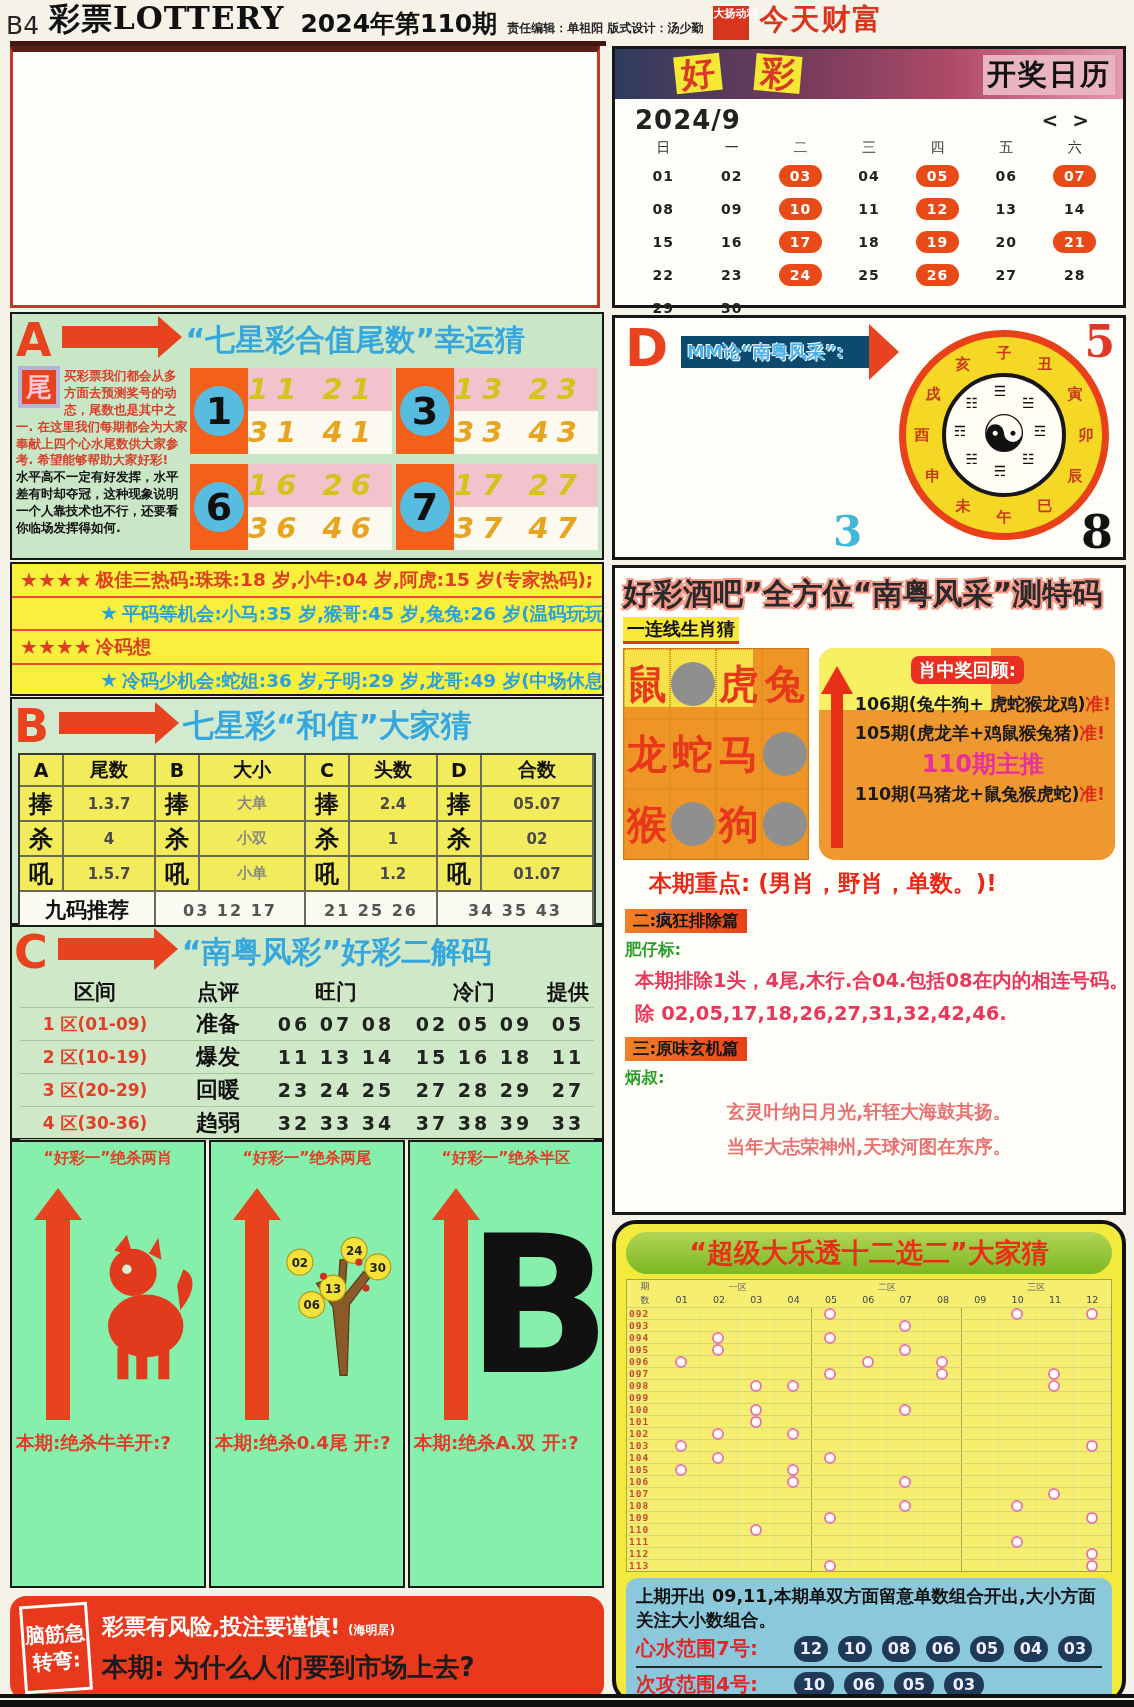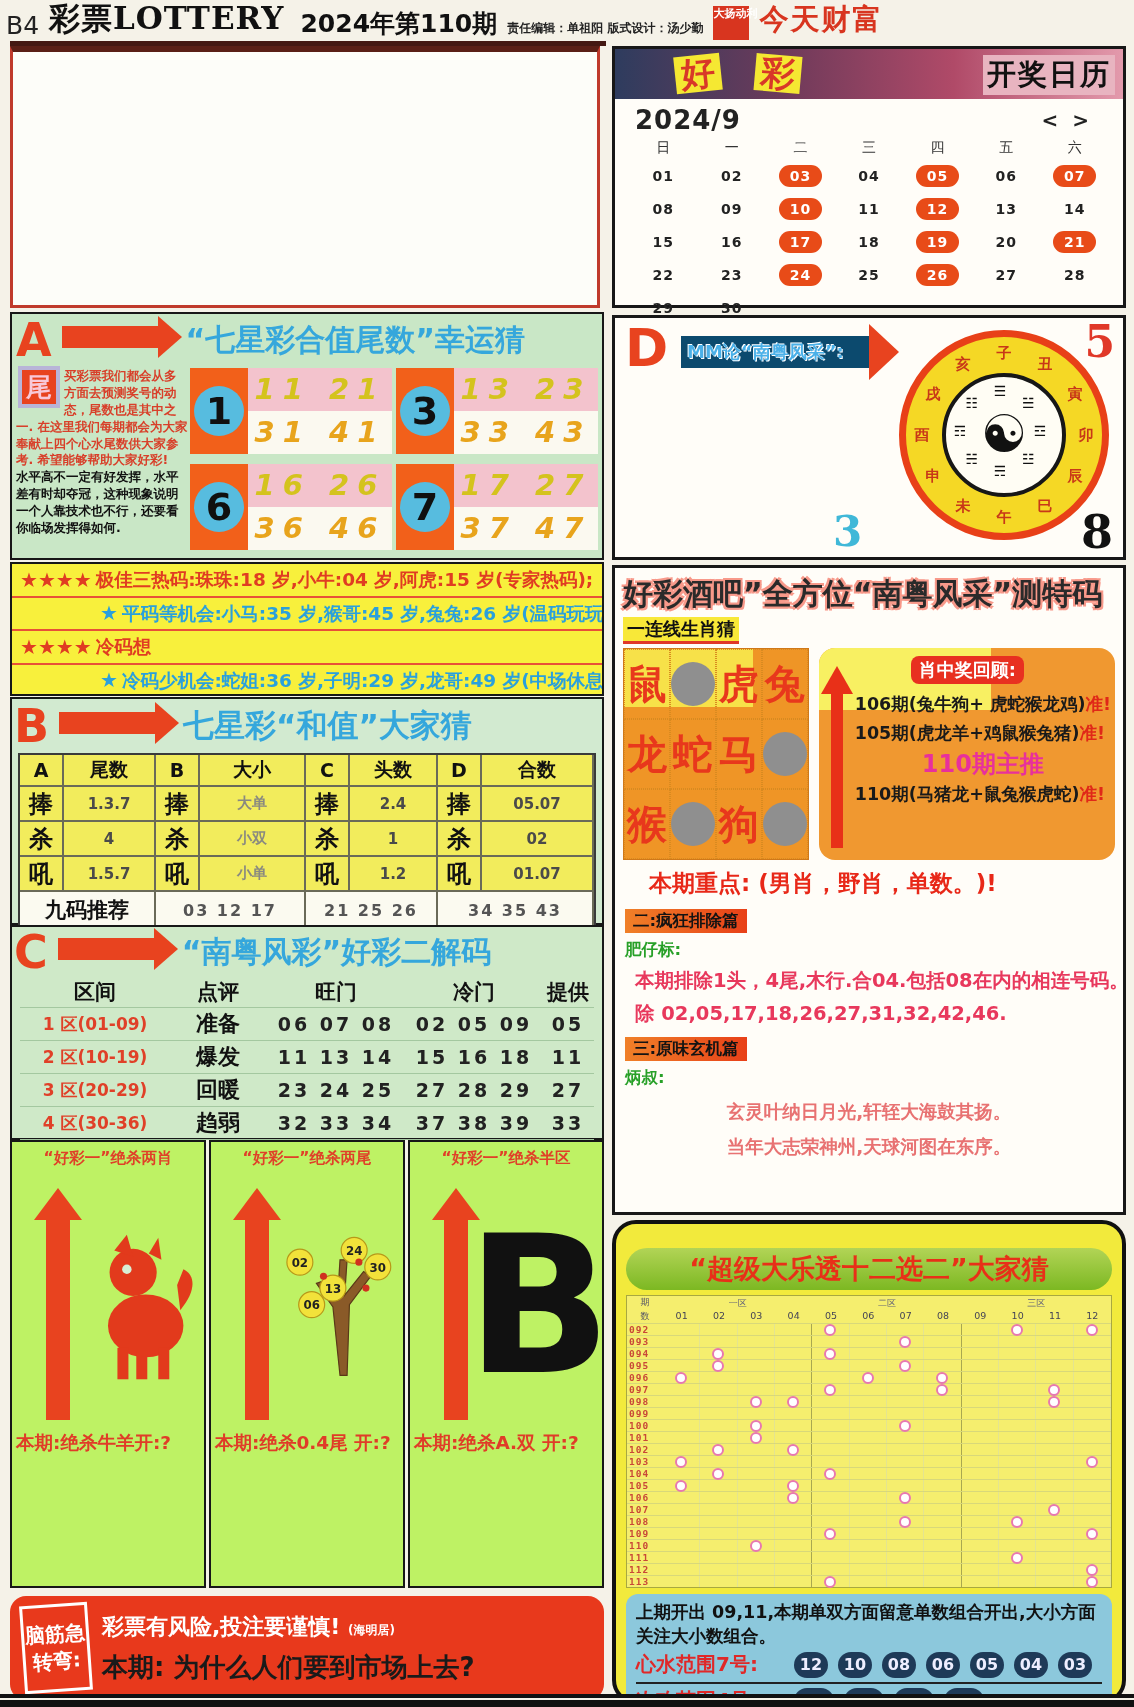--- a/index.html
+++ b/index.html
@@ -27,21 +27,21 @@
   .a-body{display:flex;}
   .a-left{width:172px;padding:0 2px 0 4px;}
   .tail-badge{width:34px;height:34px;background:#e8431f;color:#f8c8d8;font-size:26px;font-weight:bold;text-align:center;line-height:34px;border:4px solid #b8b4d8;margin:0 0 2px 2px;float:left;margin-right:4px;}
   .a-desc{margin:0;font-size:12.5px;font-weight:bold;color:#111;line-height:1.35;}
   .a-desc.red2{color:#d8402a;margin-top:2px;}
   #a-groups{flex:1;display:grid;grid-template-columns:1fr 1fr;grid-auto-rows:92px;gap:4px;padding:2px 4px 0 0;}
   .a-group{display:flex;}
   .a-sq{position:relative;width:58px;height:86px;background:#f2601a;flex:none;}
   .a-circle{position:absolute;left:4px;top:18px;width:50px;height:50px;border-radius:50%;background:#57bcdf;color:#101010;font-size:38px;font-weight:bold;text-align:center;line-height:50px;}
   .a-rows{flex:1;}
-  .a-row{height:43px;font-weight:bold;font-style:italic;font-size:29px;letter-spacing:8px;text-align:center;line-height:43px;}
+  .a-row{height:43px;font-weight:bold;font-style:italic;font-size:29px;letter-spacing:8px;text-align:left;line-height:43px;}
   .a-row.r1{background:#f3c3cd;color:#d4c31d;}
   .a-row.r2{background:#fbf9f0;color:#e8a41c;}
   #strips{position:absolute;left:10px;top:562px;width:594px;height:134px;background:#f8f03c;border:2px solid #171717;box-sizing:border-box;}
   .strip-row{display:flex;align-items:center;height:31.5px;padding-left:8px;border-bottom:2px solid #e85038;overflow:hidden;white-space:nowrap;}
   .strip-row:last-child{border-bottom:none;}
   .strip-row.indent{padding-left:88px;}
   .strip-row .stars{font-size:20px;margin-right:4px;}
   .strip-row .txt{font-size:18.5px;font-weight:bold;}
   .cred{color:#e03c22;}
   .cblue{color:#2aa0dc;}
@@ -62,21 +62,21 @@
   #secC .sec-head{display:flex;align-items:center;height:50px;padding-left:2px;}
   #secC .sec-title{font-size:30px;}
   #tableC{display:grid;grid-template-columns:150px 96px 140px 136px 1fr;margin:0 8px;}
   #tableC .cell{display:flex;align-items:center;justify-content:center;border-bottom:1px solid #a4c8a0;text-align:right;}
   #tableC .th{height:30px;font-size:21px;font-weight:bold;color:#111;}
   #tableC .c-lab{height:32px;font-size:17px;font-weight:bold;color:#e04028;}
   #tableC .c-com{height:32px;font-size:22px;font-weight:bold;color:#111;}
   #tableC .c-num{height:32px;font-size:19px;font-weight:bold;color:#222;letter-spacing:3px;}
   
   #panels{position:absolute;left:10px;top:1140px;width:594px;height:448px;display:flex;gap:3px;}
-  .panel{flex:1;background:#bef264;border:2px solid #171717;box-sizing:border-box;position:relative;}
+  .panel{flex:1;background:#86efac;border:2px solid #171717;box-sizing:border-box;position:relative;}
   .panel .p-title{margin-top:6px;text-align:center;font-size:15.5px;font-weight:bold;color:#e04028;}
   .up-arrow{position:absolute;left:34px;top:78px;width:24px;height:200px;background:#e8431f;}
   .up-arrow::before{content:"";position:absolute;left:-12px;top:-32px;border-bottom:32px solid #e8431f;border-left:24px solid transparent;border-right:24px solid transparent;}
   .p-art{position:absolute;left:70px;top:40px;right:4px;height:250px;display:flex;align-items:center;justify-content:center;}
   .bigB{font-size:190px;font-weight:bold;color:#111;line-height:1;}
   .p-caption{position:absolute;left:4px;right:2px;top:288px;font-size:18.5px;font-weight:bold;color:#e03c28;white-space:nowrap;}
   
   #footerRed{position:absolute;left:10px;top:1596px;width:594px;height:104px;background:#e8391c;border-radius:16px;display:flex;align-items:center;}
   .brain-badge{width:62px;height:82px;border:3px solid #fff;margin:0 12px 0 12px;color:#fff;font-weight:bold;font-size:20px;text-align:center;display:flex;flex-direction:column;justify-content:center;transform:rotate(-4deg);}
   .fr-lines{flex:1;}
@@ -132,21 +132,21 @@
   .rev-head{position:relative;display:inline-block;background:#e83020;color:#fff;font-size:18px;font-weight:bold;padding:2px 8px;border-radius:8px;margin:4px 0 6px 56px;}
   .rev-line{font-size:17.5px;font-weight:bold;color:#1a1a1a;line-height:29px;white-space:nowrap;position:relative;}
   .rev-line .mark{color:#e02818;}
   .rev-hl{font-size:24px;font-weight:bold;color:#e8309c;text-align:center;line-height:32px;position:relative;}
   .bar-focus{margin:8px 0 0 26px;font-size:23px;font-weight:bold;color:#e82818;}
   .chip{display:inline-block;margin:10px 0 0 2px;background:linear-gradient(90deg,#f08028,#e84018);color:#131313;font-size:16.5px;font-weight:bold;padding:1px 8px;}
   .author{margin:6px 0 0 2px;font-size:16.5px;font-weight:bold;color:#28a028;}
   .excl{margin:6px 0 0 12px;font-size:19.5px;font-weight:bold;color:#e8385c;white-space:nowrap;}
   .poem3{margin-top:10px;text-align:center;font-size:18.5px;font-weight:bold;color:#e87272;white-space:nowrap;}
   
-  #lotto{position:absolute;left:612px;top:1220px;width:514px;height:484px;background:#f2ea3c;border:4px solid #111;border-radius:24px;box-sizing:border-box;overflow:hidden;padding:24px 10px;}
+  #lotto{position:absolute;left:612px;top:1220px;width:514px;height:484px;background:#f2ea3c;border:4px solid #111;border-radius:24px;box-sizing:border-box;overflow:hidden;padding:8px 10px;}
   .lotto-bar{height:42px;background:linear-gradient(#b2d456,#7cb822);border-radius:21px;display:flex;align-items:center;justify-content:center;}
   .lotto-title{font-size:27px;font-weight:bold;color:#e83018;white-space:nowrap;}
   #chart{margin-top:5px;background:#f5ee6e;border:1px solid #a8a840;}
   .ch-row{display:grid;grid-template-columns:36px repeat(12,1fr);}
   .ch-zone{font-size:9px;color:#667;text-align:center;grid-column:span 4;padding-top:1px;}
   .ch-corner{font-size:9px;color:#556;text-align:center;}
   .ch-col{font-size:9.5px;color:#445;text-align:center;}
   .ch-data{border-top:1px solid #d8d87a;height:11px;}
   .ch-lab{font-family:"DejaVu Sans Mono",monospace;font-size:9.5px;font-weight:bold;color:#c84838;letter-spacing:1px;line-height:11px;padding-left:2px;}
   .ch-cell{position:relative;border-right:1px solid #e4e490;}

